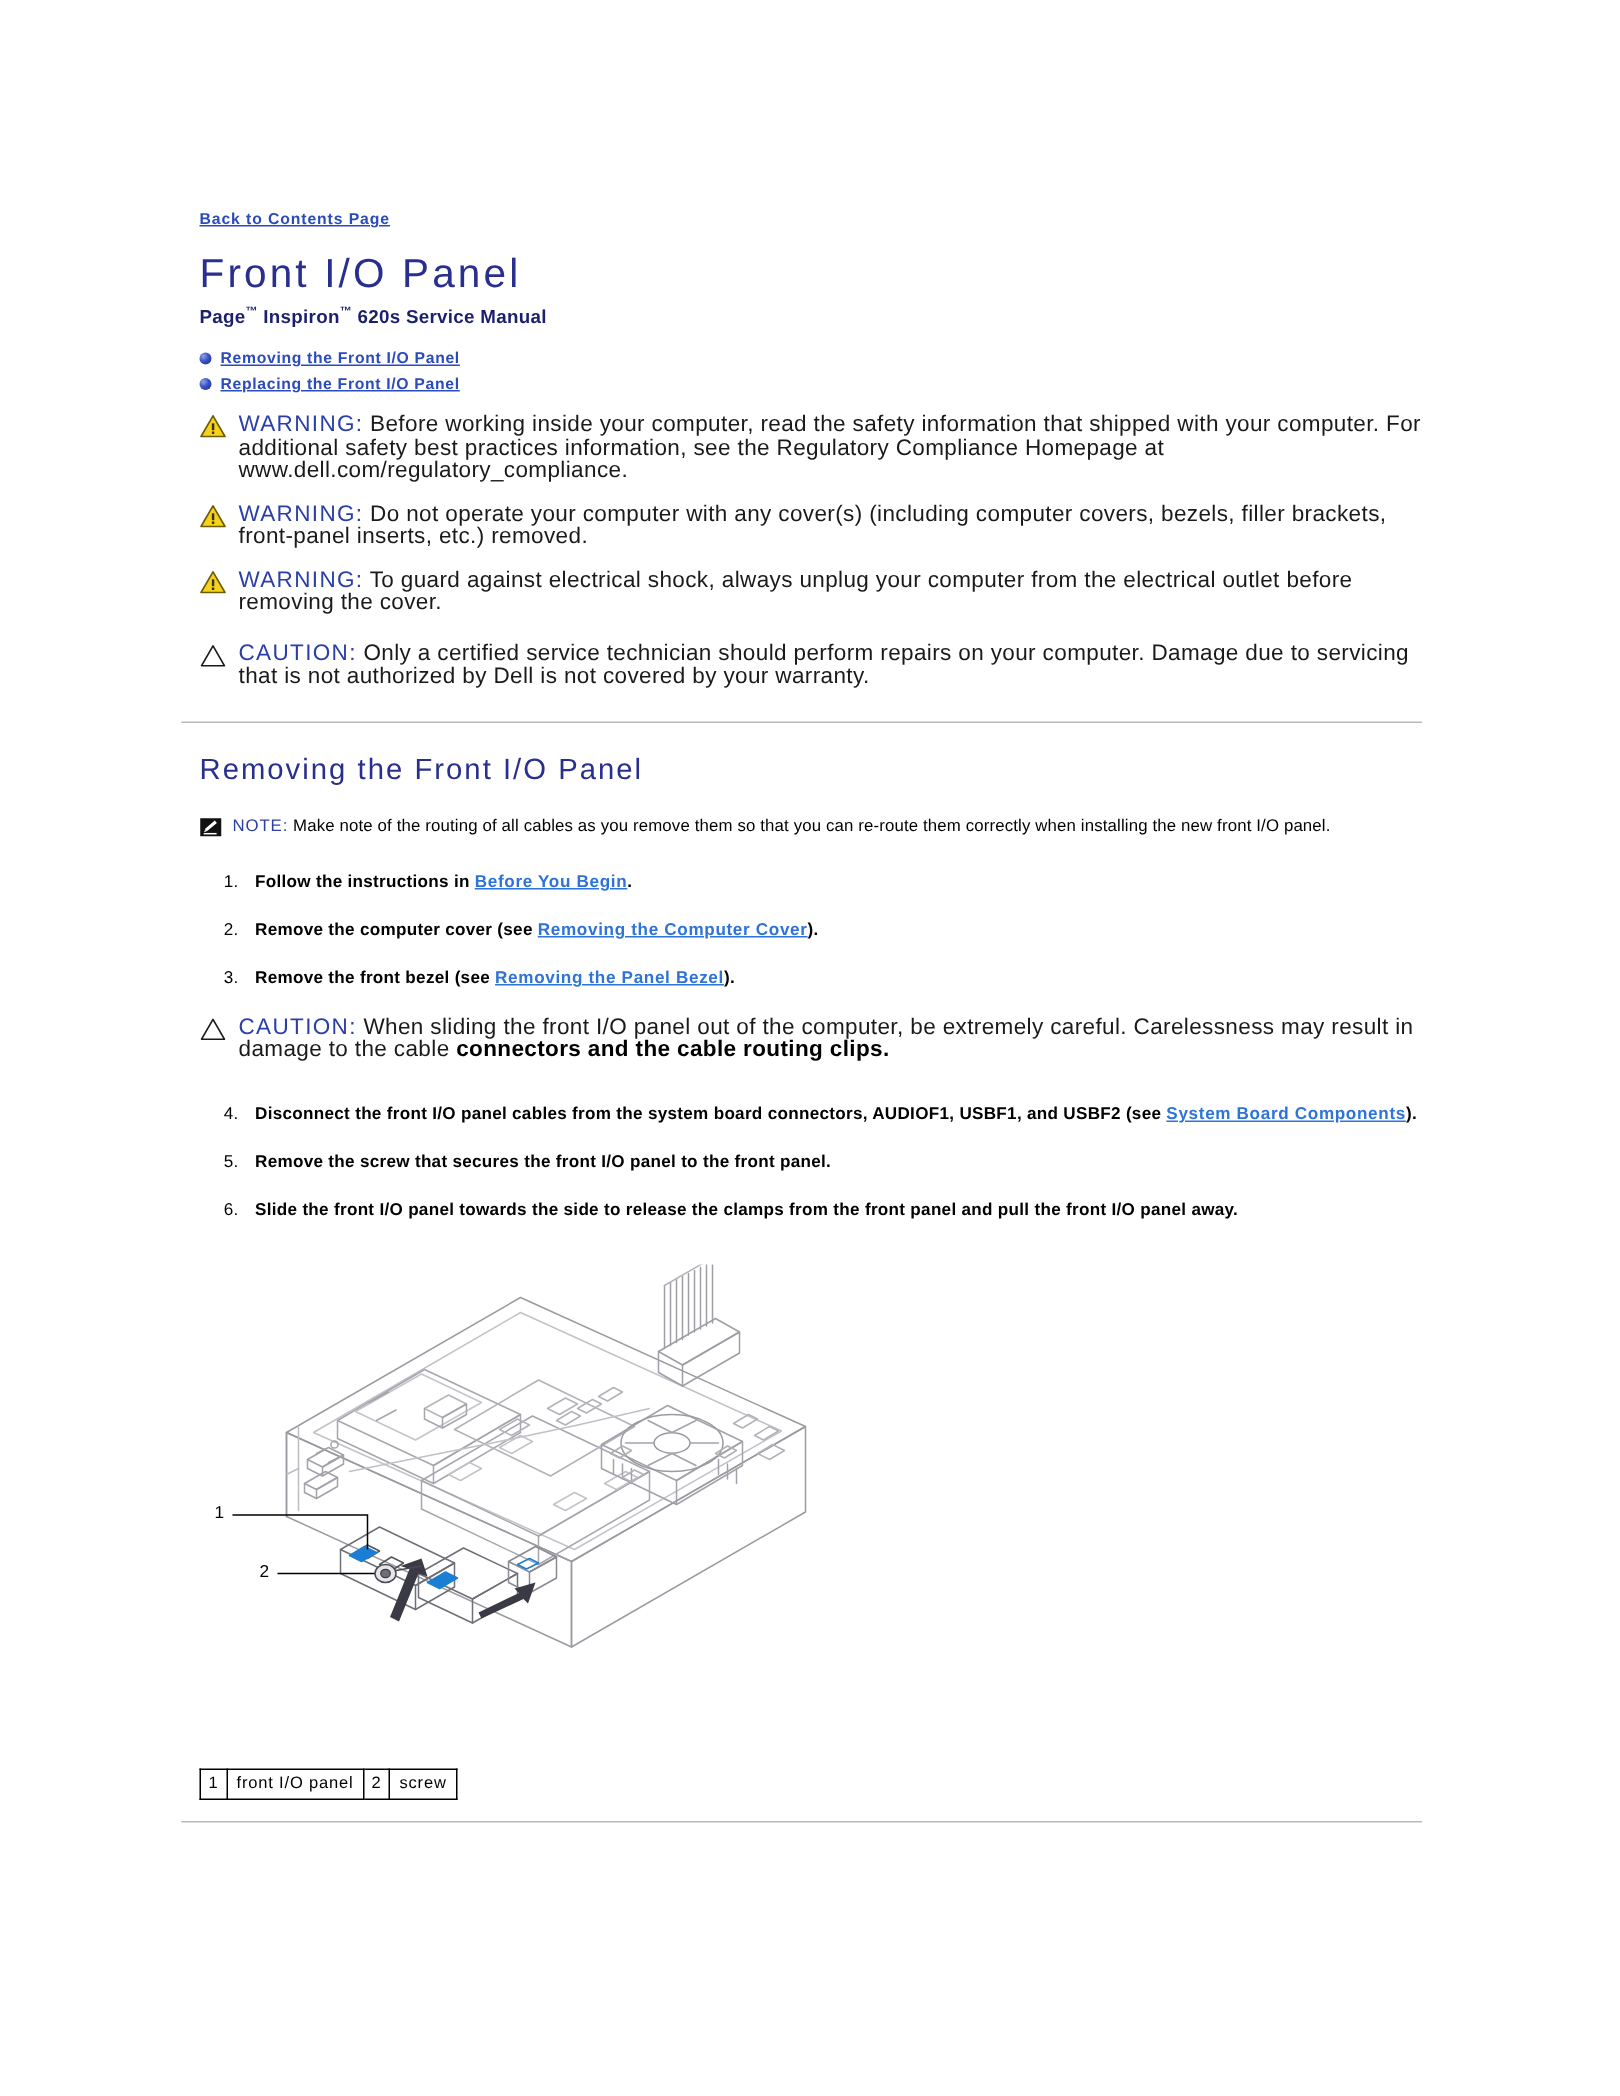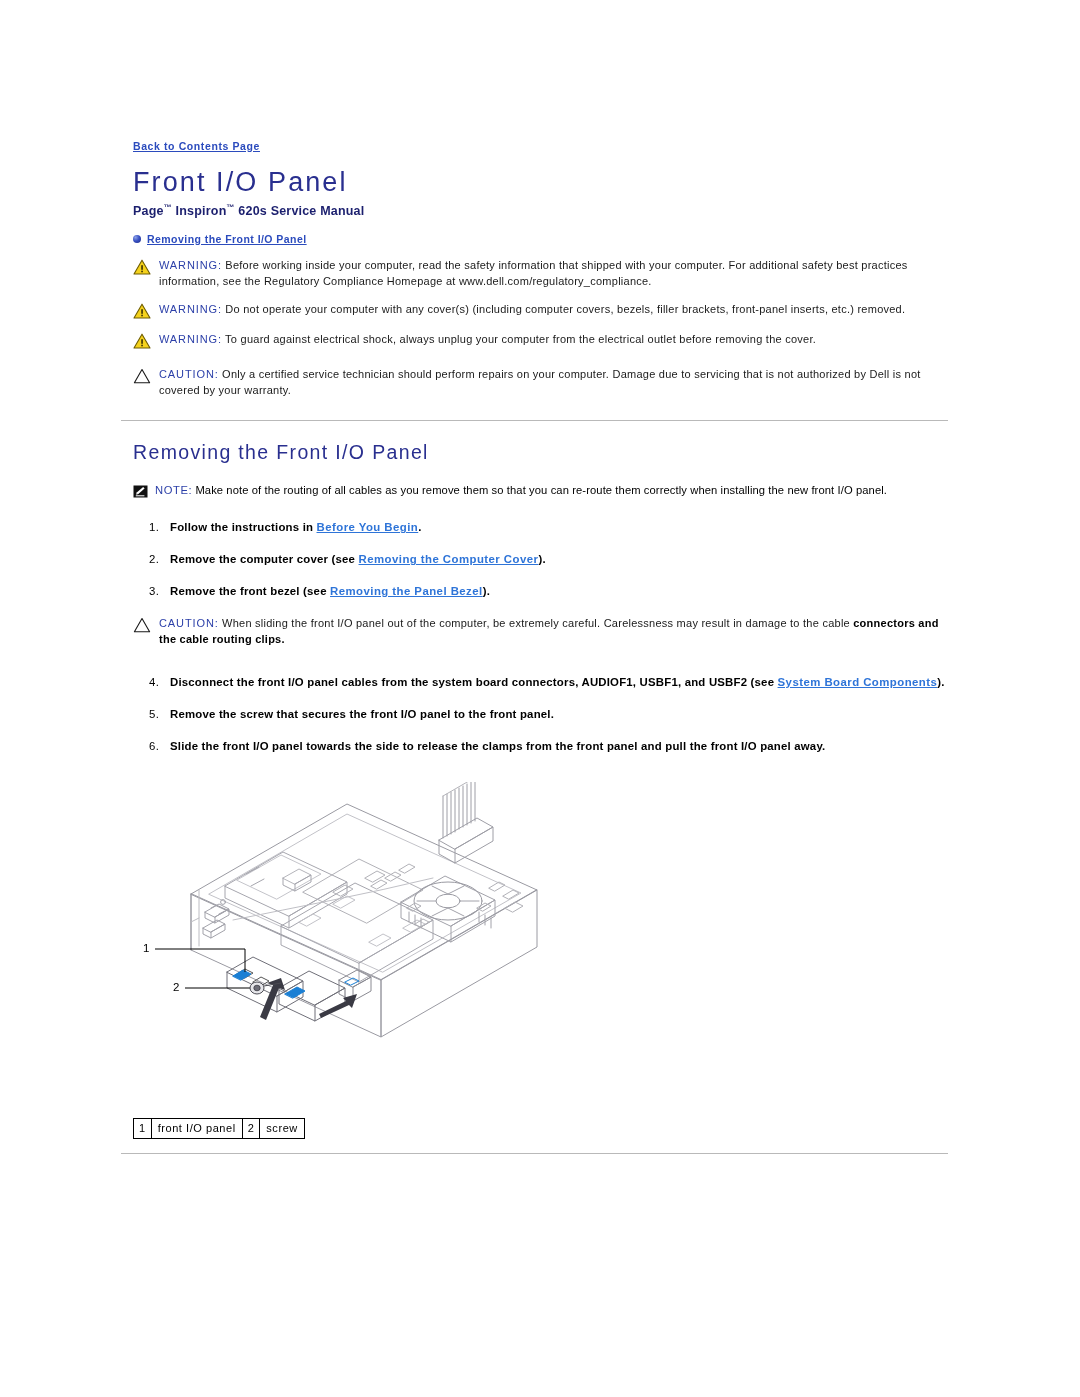--- a/index.html
+++ b/index.html
@@ -92,21 +92,21 @@
     margin-top: 13px;
   }
   .admon .ic {
     flex: 0 0 auto;
     width: 18px;
     height: 16px;
     margin-right: 8px;
     margin-top: 1px;
   }
   .admon .body {
-    font-size: 11px;
+    font-size: 15px;
     line-height: 15.5px;
     letter-spacing: 0.25px;
     color: #1a1a1a;
     flex: 1 1 auto;
   }
   .admon .kw {
     color: #2b3fa8;
     letter-spacing: 0.9px;
   }
   .admon .body b { font-weight: bold; color:#000; }
@@ -212,20 +212,24 @@
 
   
   <div class="doc-title">Front I/O Panel</div>
   <div class="doc-subtitle"><span>Page</span><sup>™</sup><span> Inspiron</span><sup>™</sup><span> 620s Service Manual</span></div>
 
   
   <div class="anchor-list">
     <div class="anchor-item">
       <span class="bullet-sphere"></span>
       <a href="#">Removing the Front I/O Panel</a>
+    </div>
+    <div class="anchor-item">
+      <span class="bullet-sphere"></span>
+      <a href="#">Replacing the Front I/O Panel</a>
     </div>
   </div>
 
   
   <div class="admon">
     <span class="ic">
       <svg width="18" height="16" viewBox="0 0 18 16">
         <polygon points="9,1.2 17,15 1,15" fill="#f5d21c" stroke="#6e5c00" stroke-width="1.1" stroke-linejoin="round"></polygon>
         <rect x="8.25" y="6.2" width="1.6" height="4.6" fill="#3a3000"></rect>
         <rect x="8.25" y="11.7" width="1.6" height="1.6" fill="#3a3000"></rect>

